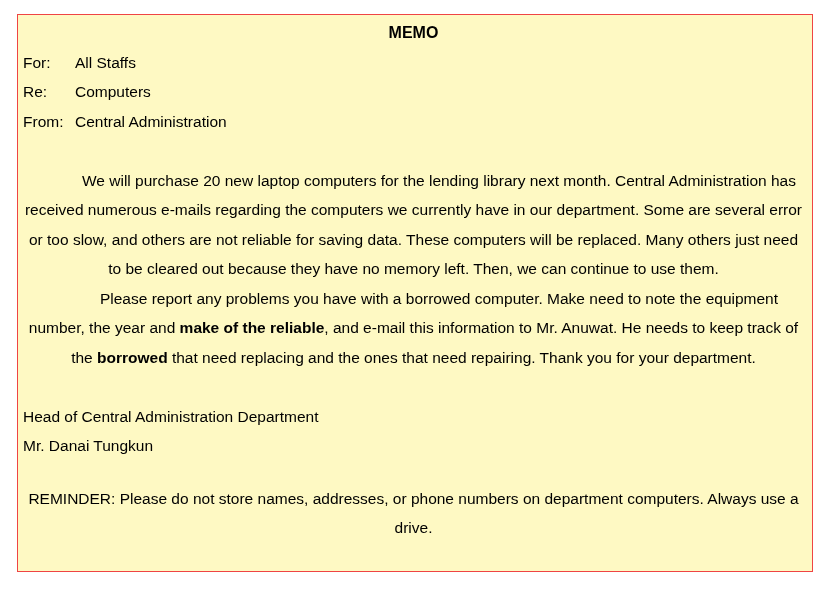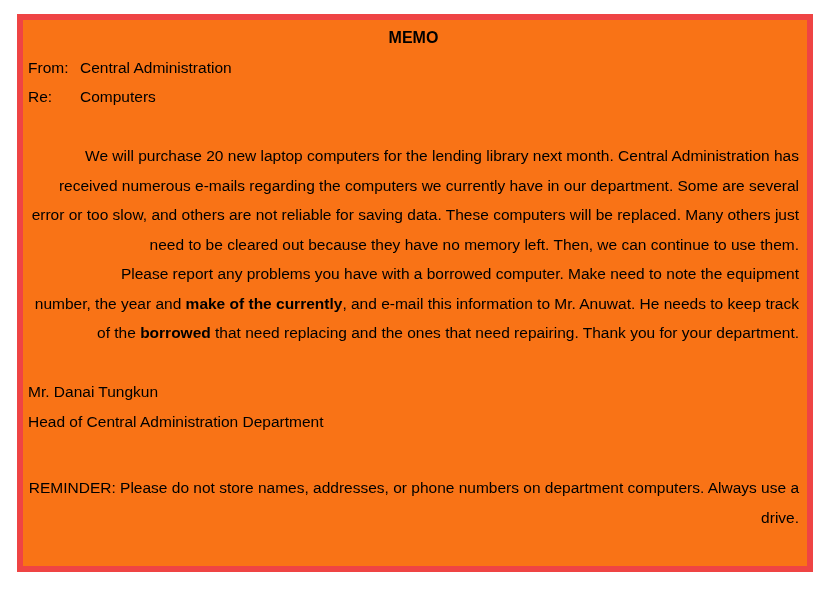--- a/index.html
+++ b/index.html
@@ -7,67 +7,71 @@
     width: 826px; height: 591px;
     background: #ffffff;
     font-family: "Liberation Sans", "DejaVu Sans", sans-serif;
     color: #000000;
     overflow: hidden;
   }
   .memo-page {
     position: absolute;
     left: 17px; top: 14px;
     width: 796px; height: 558px;
-    border: 6px solid #ef4444;
-    background: #f97316;
+    border: 1px solid #ef4444;
+    background: #fef9c3;
     padding: 3px 8px 0 5px;
     font-size: 15.5px;
     line-height: 29.5px;
   }
   .memo-title {
     text-align: center;
     font-weight: bold;
     font-size: 16px;
     line-height: 29.5px;
   }
   .field-row { display: flex; }
   .field-label { width: 52px; flex-shrink: 0; }
   .field-value { flex: 1; }
   .body-block { margin-top: 29.5px; }
-  .para { text-align: right; }
+  .para { text-align: center; }
   .para.indent { text-indent: 51px; }
   .sig-block { margin-top: 29.5px; }
-  .reminder-block { margin-top: 37px; }
+  .reminder-block { margin-top: 23px; }
   b { font-weight: bold; }
 </style>
 </head>
 <body>
 
 <div class="memo-page">
 
   <div class="memo-title">MEMO</div>
 
   <div class="header-fields">
     <div class="field-row">
-      <span class="field-label">From:</span>
-      <span class="field-value">Central Administration</span>
+      <span class="field-label">For:</span>
+      <span class="field-value">All Staffs</span>
     </div>
     <div class="field-row">
       <span class="field-label">Re:</span>
       <span class="field-value">Computers</span>
     </div>
+    <div class="field-row">
+      <span class="field-label">From:</span>
+      <span class="field-value">Central Administration</span>
+    </div>
   </div>
 
   <div class="body-block">
     <p class="para indent">We will purchase 20 new laptop computers for the lending library next month. Central Administration has received numerous e-mails regarding the computers we currently have in our department. Some are several error or too slow, and others are not reliable for saving data. These computers will be replaced. Many others just need to be cleared out because they have no memory left. Then, we can continue to use them.</p>
-    <p class="para indent"><span>Please report any problems you have with a borrowed computer. Make need to note the equipment number, the year and </span><b>make of the currently</b><span>, and e-mail this information to Mr. Anuwat. He needs to keep track of the </span><b>borrowed</b><span> that need replacing and the ones that need repairing. Thank you for your department.</span></p>
+    <p class="para indent"><span>Please report any problems you have with a borrowed computer. Make need to note the equipment number, the year and </span><b>make of the reliable</b><span>, and e-mail this information to Mr. Anuwat. He needs to keep track of the </span><b>borrowed</b><span> that need replacing and the ones that need repairing. Thank you for your department.</span></p>
   </div>
 
   <div class="sig-block">
+    <div>Head of Central Administration Department</div>
     <div>Mr. Danai Tungkun</div>
-    <div>Head of Central Administration Department</div>
   </div>
 
   <div class="reminder-block">
     <p class="para">REMINDER: Please do not store names, addresses, or phone numbers on department computers. Always use a drive.</p>
   </div>
 
 </div>
 
 </body></html>

